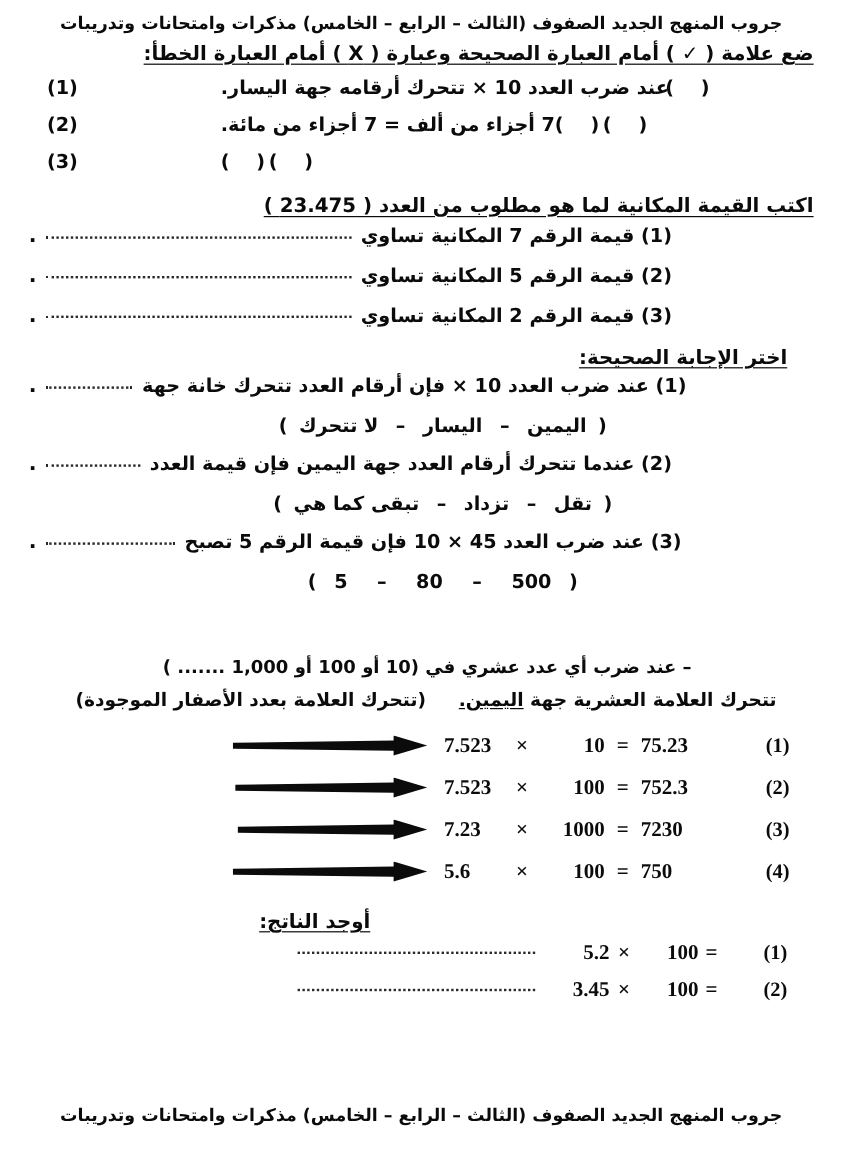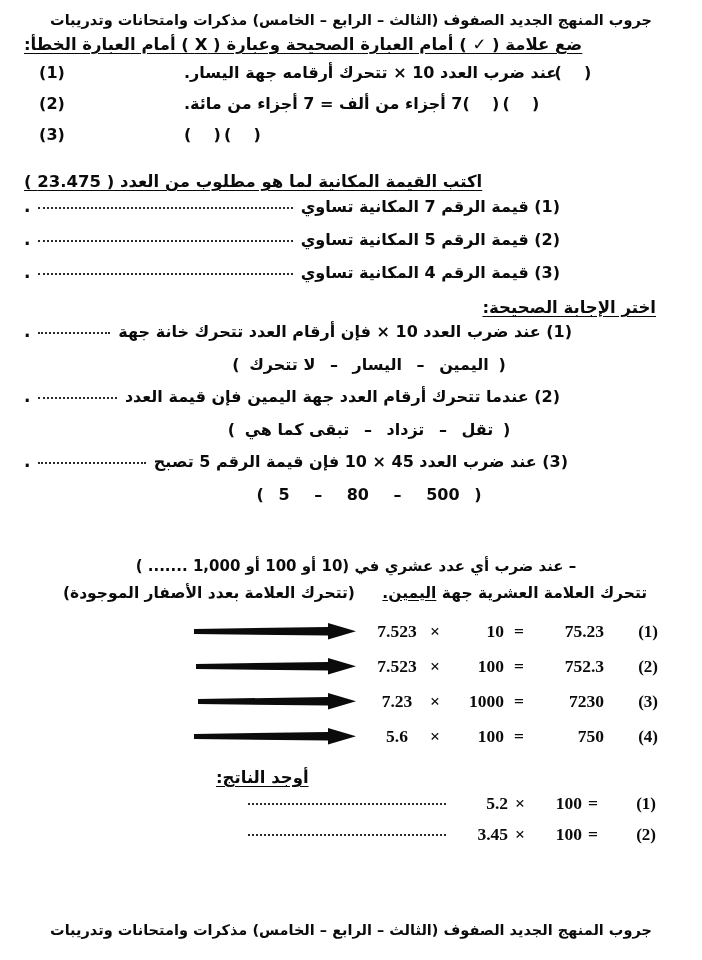--- a/index.html
+++ b/index.html
@@ -53,21 +53,21 @@
   }
 
   .section-head {
     font-size: 16.5px;
     font-weight: bold;
     text-decoration: underline;
     text-underline-offset: 3px;
     direction: rtl;
     white-space: nowrap;
   }
-  .head-center { text-align: left; }
+  .head-center { text-align: right; }
   .head-right  { text-align: right; padding-right: 22px; }
 
   
   .tf-block { margin-top: 9px; }
   .tf-row {
     display: flex;
     flex-direction: row;
     align-items: baseline;
     direction: rtl;
     font-size: 16px;
@@ -210,25 +210,25 @@
     flex: 0 0 auto;
     direction: ltr;
     font-size: 17.5px;
     font-weight: bold;
     font-family: "Liberation Serif", "DejaVu Serif", serif;
     display: flex;
     flex-direction: row;
     align-items: baseline;
     white-space: nowrap;
   }
-  .eq-a  { width: 54px; text-align: center; }
+  .eq-a  { width: 54px; text-align: left; }
   .eq-op { width: 22px; text-align: center; }
   .eq-b  { width: 58px; text-align: right; }
   .eq-eq { width: 30px; text-align: center; }
-  .eq-c  { width: 70px; text-align: right; }
+  .eq-c  { width: 70px; }
 
   .arrow-cell {
     flex: 0 0 auto;
     width: 250px;
     display: flex;
     justify-content: flex-start;
     align-items: center;
     padding-right: 14px;
     box-sizing: border-box;
   }
@@ -303,21 +303,21 @@
 
     <div class="tf-row r3">
       <div class="tf-spacer"></div>
       <div class="tf-paren-out">(&nbsp;&nbsp;&nbsp;&nbsp;)</div>
       <div class="tf-paren-in">(&nbsp;&nbsp;&nbsp;&nbsp;)</div>
       <div class="tf-num">(3)</div>
     </div>
 
   </div>
 
-  <div class="section-head head-center" style="margin-top:16px;">اكتب القيمة المكانية لما هو مطلوب من العدد ( 23.475 )</div>
+  <div class="section-head head-center" style="margin-top:6px;">اكتب القيمة المكانية لما هو مطلوب من العدد ( 23.475 )</div>
 
   <div class="pv-block">
 
     <div class="q-row">
       <div class="q-label">
         <span>(1)</span>
         <span>قيمة الرقم 7 المكانية  تساوي</span>
       </div>
       <div class="dots"></div>
       <div class="dot-end">.</div>
@@ -328,21 +328,21 @@
         <span>(2)</span>
         <span>قيمة الرقم 5 المكانية  تساوي</span>
       </div>
       <div class="dots"></div>
       <div class="dot-end">.</div>
     </div>
 
     <div class="q-row">
       <div class="q-label">
         <span>(3)</span>
-        <span>قيمة الرقم 4 المكانية  تساوي</span>
+        <span>قيمة الرقم 2 المكانية  تساوي</span>
       </div>
       <div class="dots"></div>
       <div class="dot-end">.</div>
     </div>
 
   </div>
 
   <div class="section-head head-right" style="margin-top:2px;">اختر الإجابة الصحيحة:</div>
 
   <div class="mcq-block">

